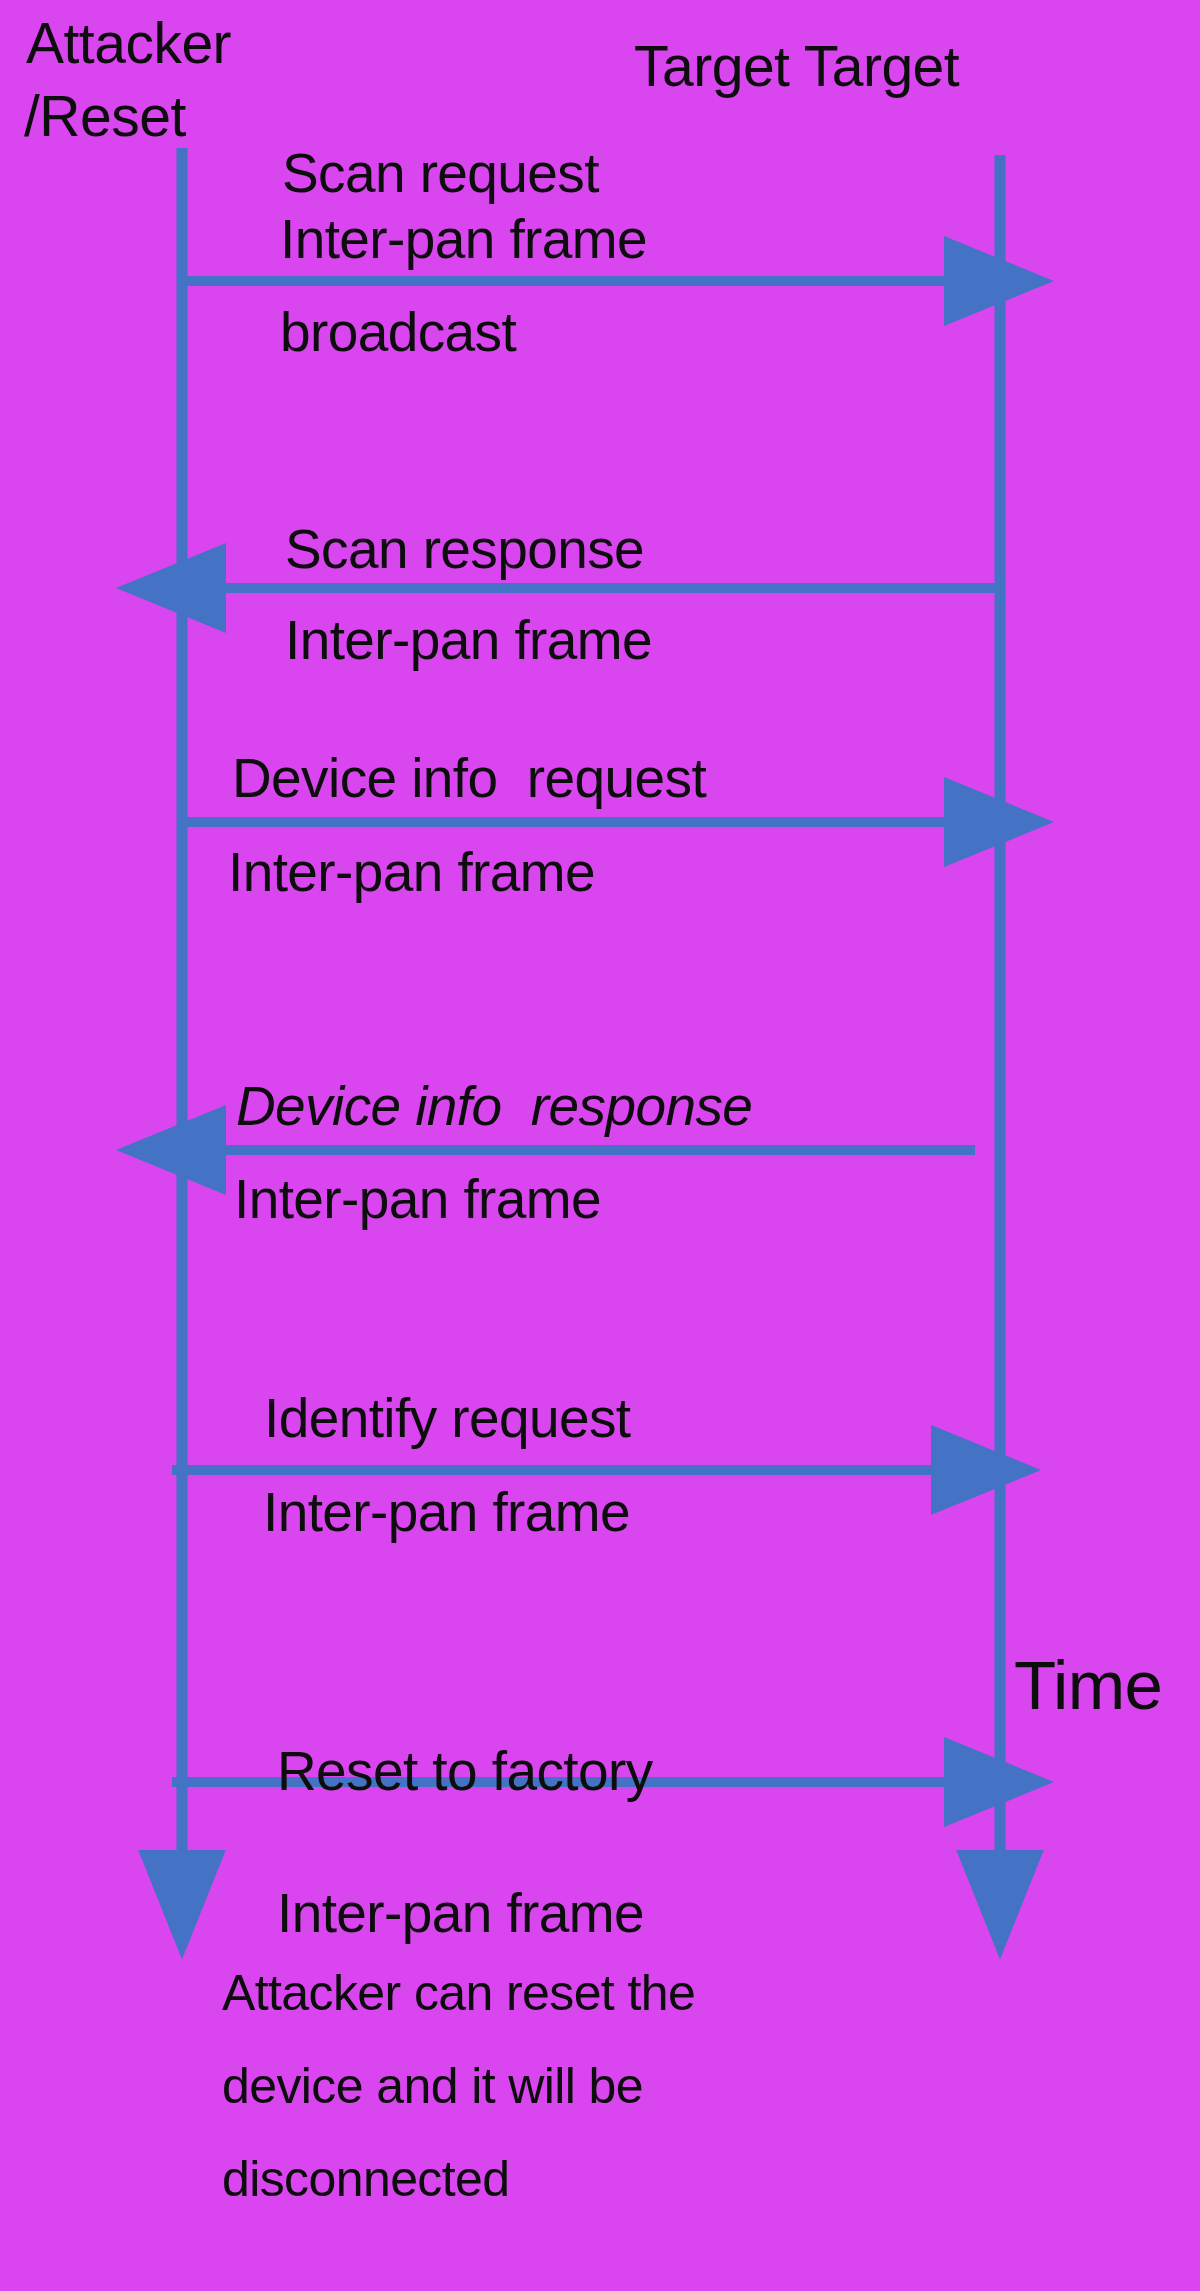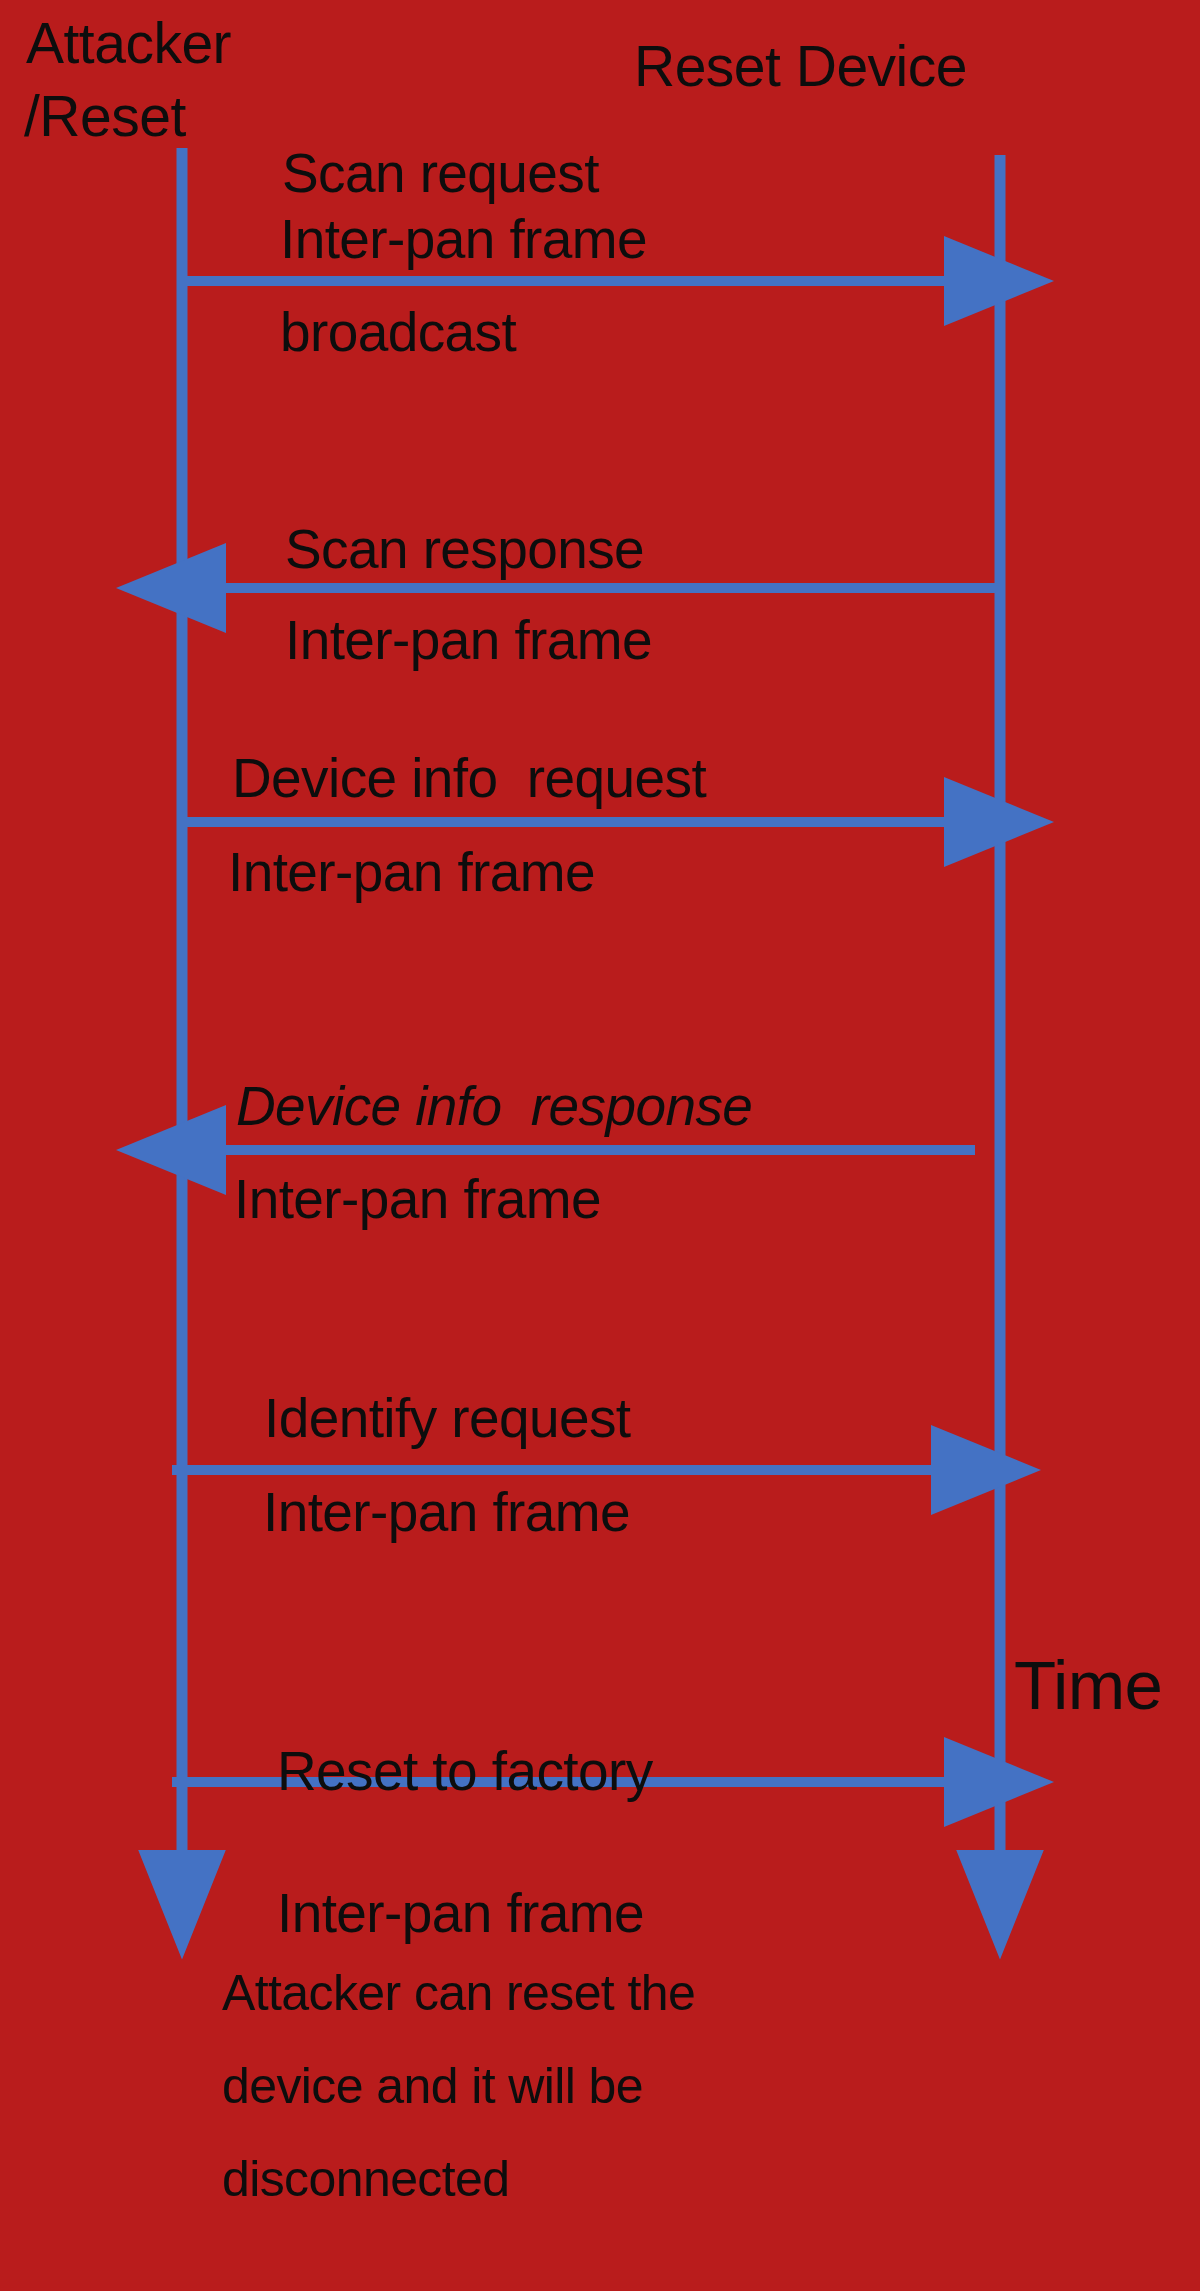--- a/index.html
+++ b/index.html
@@ -8,21 +8,21 @@
     padding: 0;
     background: #ffffff;
   }
   body {
     font-family: "Liberation Sans", sans-serif;
   }
   #canvas {
     position: relative;
     width: 1200px;
     height: 2291px;
-    background: #b91c1c;
+    background: #d946ef;
     overflow: hidden;
   }
   .svg-layer {
     position: absolute;
     left: 0;
     top: 0;
     width: 1200px;
     height: 2291px;
   }
   .txt {
@@ -81,21 +81,21 @@
     <line x1="975" y1="1150" x2="222" y2="1150" stroke="#4472C4" stroke-width="10" marker-end="url(#arrowLeft)"></line>
 
     <line x1="172" y1="1470" x2="935" y2="1470" stroke="#4472C4" stroke-width="10" marker-end="url(#arrowRight)"></line>
 
     <line x1="172" y1="1782" x2="948" y2="1782" stroke="#4472C4" stroke-width="10" marker-end="url(#arrowRight)"></line>
   </svg>
 
   <div class="txt actor-label" style="left:26px; top:15px;">Attacker</div>
   <div class="txt actor-label" style="left:24px; top:88px;">/Reset</div>
 
-  <div class="txt actor-label" style="left:634px; top:38px;">Reset Device</div>
+  <div class="txt actor-label" style="left:634px; top:38px;">Target Target</div>
 
   <div class="txt msg-label" style="left:282px; top:146px;">Scan request</div>
   <div class="txt msg-label" style="left:280px; top:212px;">Inter-pan frame</div>
   <div class="txt msg-label" style="left:280px; top:305px;">broadcast</div>
 
   <div class="txt msg-label" style="left:285px; top:522px;">Scan response</div>
   <div class="txt msg-label" style="left:285px; top:613px;">Inter-pan frame</div>
 
   <div class="txt msg-label" style="left:232px; top:751px;">Device info  request</div>
   <div class="txt msg-label" style="left:228px; top:845px;">Inter-pan frame</div>

